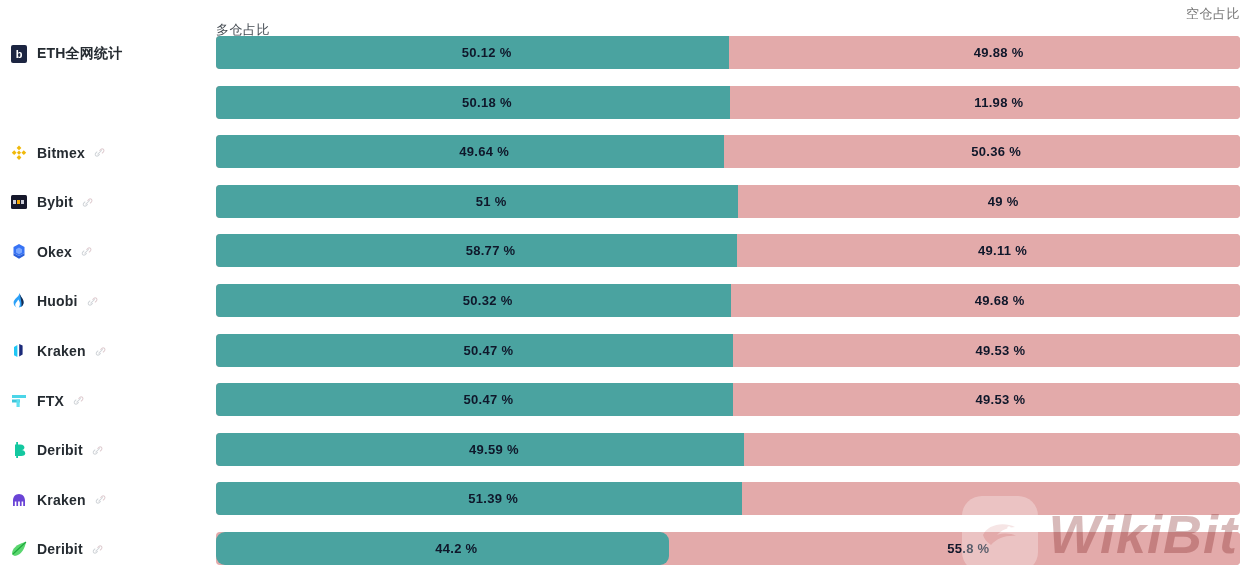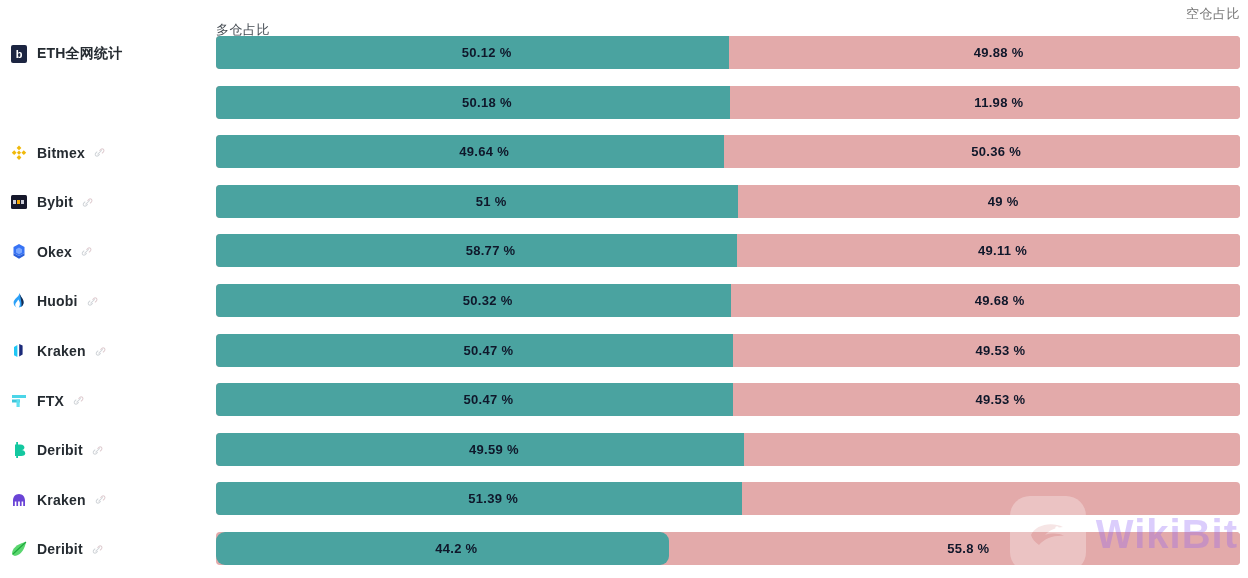--- a/index.html
+++ b/index.html
@@ -138,25 +138,26 @@
   .wm-logo {
     width: 76px;
     height: 76px;
     border-radius: 20px;
     background: #ffffff;
     display: flex;
     align-items: center;
     justify-content: center;
   }
   .wm-text {
-    font-size: 40px;
+    font-size: 54px;
     font-weight: bold;
-    color: #8b5cf6;
+    color: #7f1d1d;
     letter-spacing: 1px;
     line-height: 1;
+    font-style: italic;
   }
 </style>
 </head>
 <body>
 
 <div class="header">
   <div class="header-long-label">多仓占比</div>
   <div class="header-short-label">空仓占比</div>
 </div>
 

